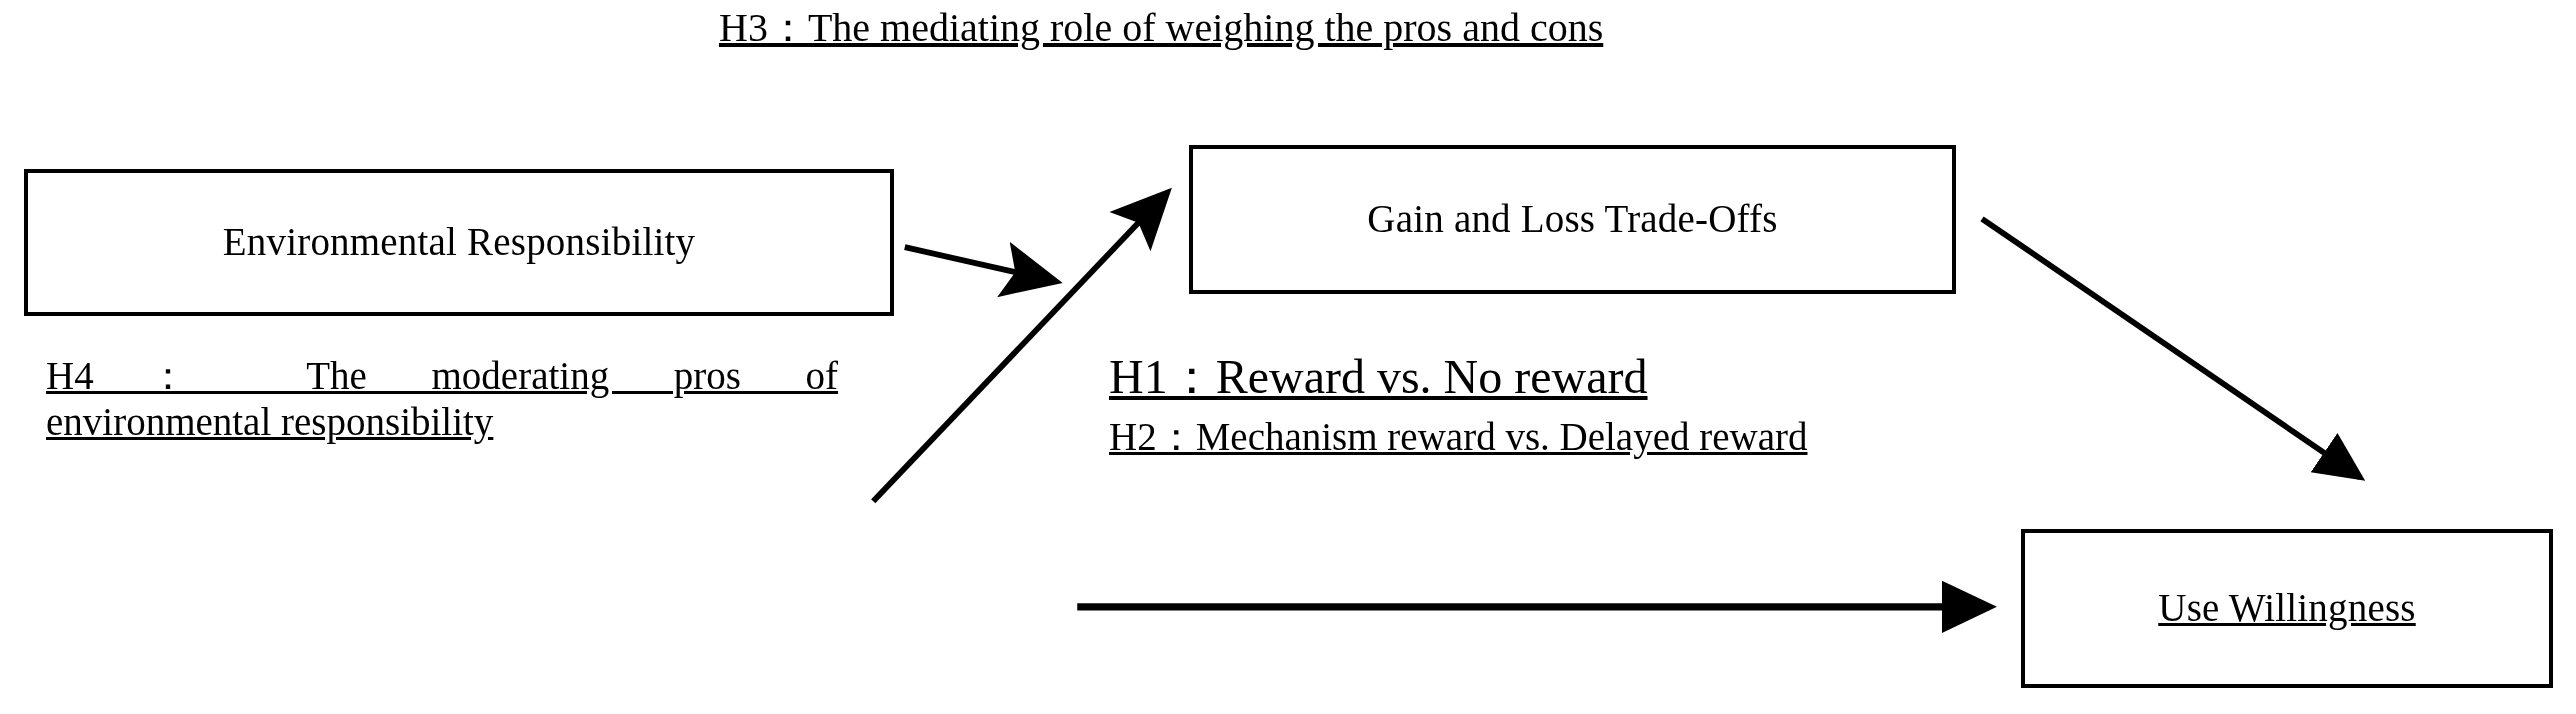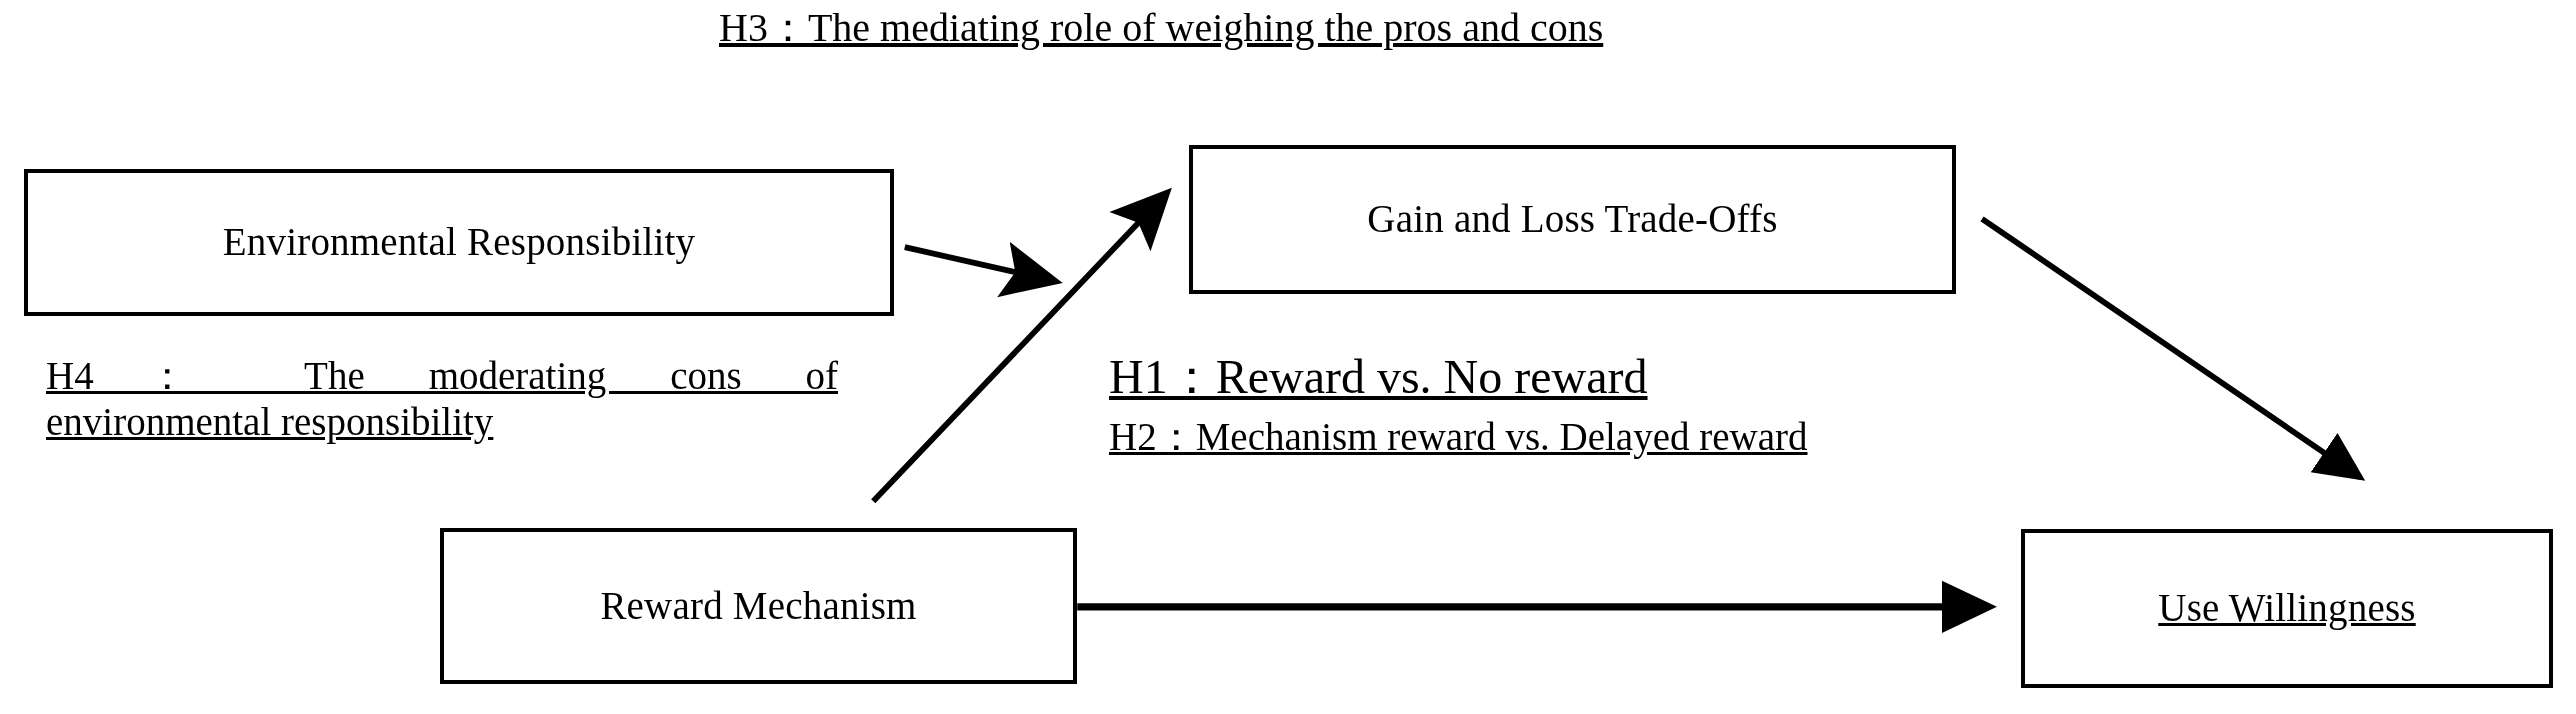--- a/index.html
+++ b/index.html
@@ -122,30 +122,27 @@
   </svg>
 
   <div class="node-box" id="box-env">
     <span class="node-label">Environmental Responsibility</span>
   </div>
 
   <div class="node-box" id="box-gain">
     <span class="node-label">Gain and Loss Trade-Offs</span>
   </div>
 
-  <div class="node-box" id="box-reward">
-    <span class="node-label">Reward Mechanism</span>
-  </div>
 
   <div class="node-box" id="box-use">
     <span class="node-label">Use Willingness</span>
   </div>
 
   <div class="free-text" id="label-h4">
-    <span class="h4-line1">H4： The   moderating   cons   of</span>
+    <span class="h4-line1">H4： The   moderating   pros   of</span>
     <span class="h4-line2">environmental responsibility</span>
   </div>
 
   <div class="free-text" id="label-h1">H1：Reward vs. No reward</div>
 
   <div class="free-text" id="label-h2">H2：Mechanism reward vs. Delayed reward</div>
 
 </div>
 
 

